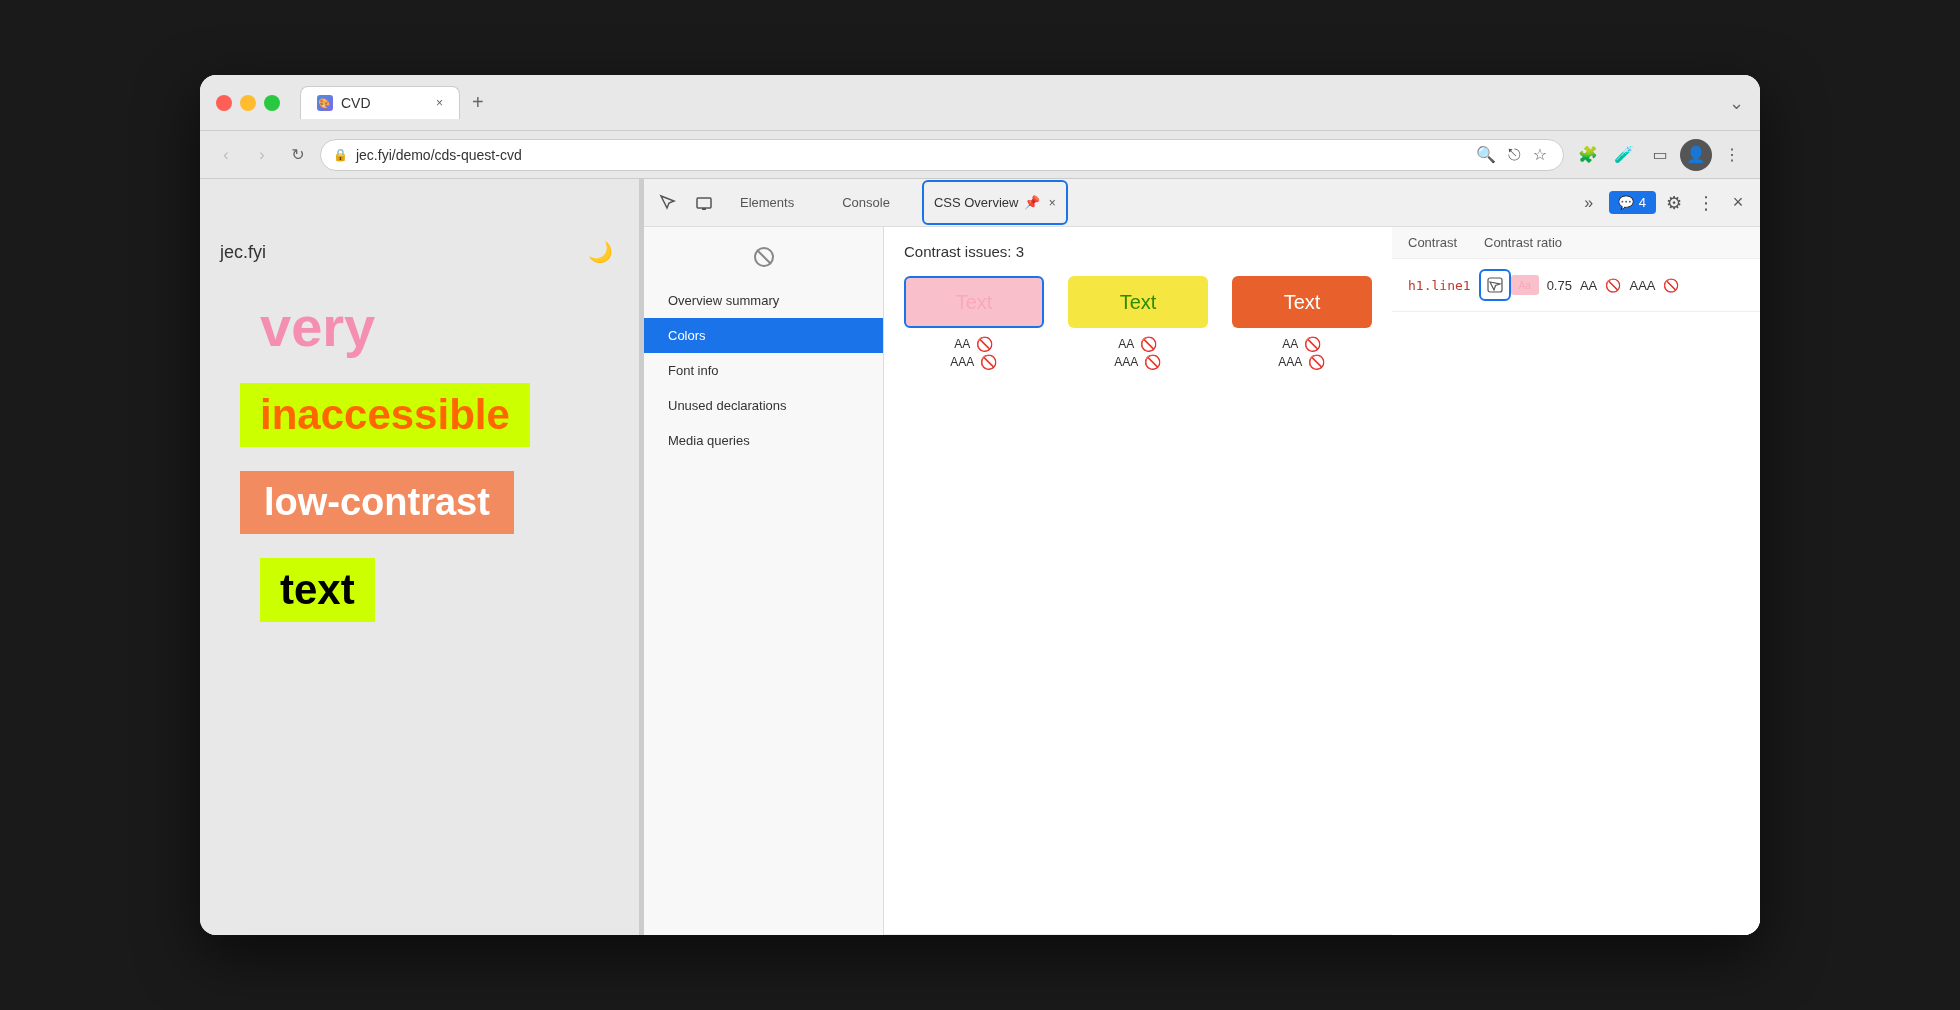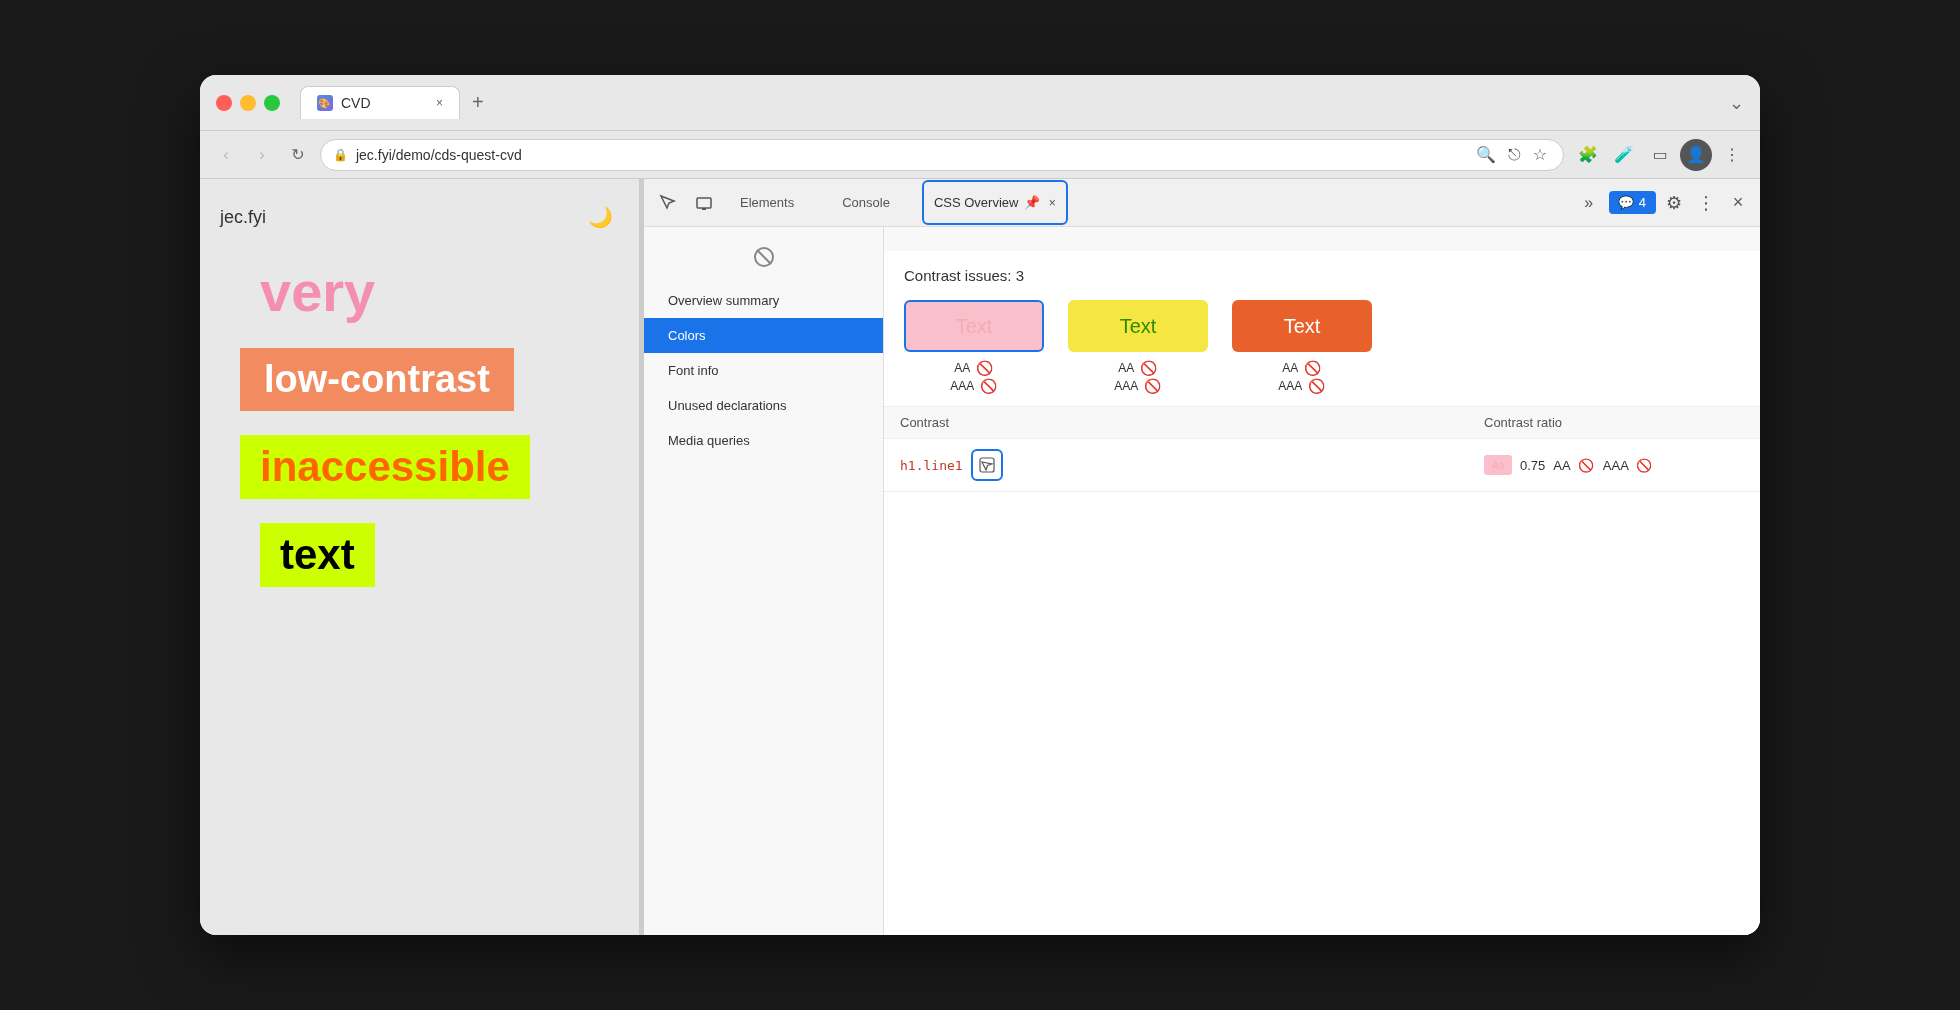--- a/index.html
+++ b/index.html
@@ -217,20 +217,21 @@
       padding: 20px;
       gap: 0;
       position: relative;
     }
 
     .page-header {
       display: flex;
       align-items: center;
       justify-content: space-between;
       margin-bottom: 24px;
+      margin-top: 35px;
     }
 
     .site-name {
       font-size: 18px;
       color: #333;
       font-weight: 400;
     }
 
     .dark-mode-btn {
       width: 36px;
@@ -399,24 +400,23 @@
 
     .dt-nav-item.active {
       background: #1a73e8;
       color: white;
     }
 
     
     .dt-right-content {
       flex: 1;
       display: flex;
-      flex-direction: column;
+      flex-direction: row;
       overflow: hidden;
       background: white;
-      margin-top: 24px;
     }
 
     
     .contrast-header {
       padding: 16px 20px 12px;
       border-bottom: 1px solid #eee;
     }
 
     .contrast-title {
       font-size: 15px;
@@ -670,25 +670,25 @@
 
     <div class="page-area">
       <div class="page-header">
         <span class="site-name">jec.fyi</span>
         <button class="dark-mode-btn">🌙</button>
       </div>
       <div class="page-content">
         <div style="font-size:56px;font-weight:bold;color:#f48fb1;align-self:flex-start;margin-left:40px;">
           <span>very</span>
         </div>
+        <div style="font-size:42px;font-weight:bold;color:#ff6600;background:#ccff00;padding:8px 20px;align-self:flex-start;margin-left:20px;">
+          <span>inaccessible</span>
+        </div>
         <div style="font-size:38px;font-weight:bold;color:white;background:#f28c60;padding:10px 24px;align-self:flex-start;margin-left:20px;">
           <span>low-contrast</span>
-        </div>
-        <div style="font-size:42px;font-weight:bold;color:#ff6600;background:#ccff00;padding:8px 20px;align-self:flex-start;margin-left:20px;">
-          <span>inaccessible</span>
         </div>
         <div style="font-size:42px;font-weight:bold;color:#000;background:#ccff00;padding:8px 20px;align-self:flex-start;margin-left:40px;">
           <span>text</span>
         </div>
       </div>
     </div>
 
     <div class="panel-divider"></div>
 
     <div class="devtools-panel">

